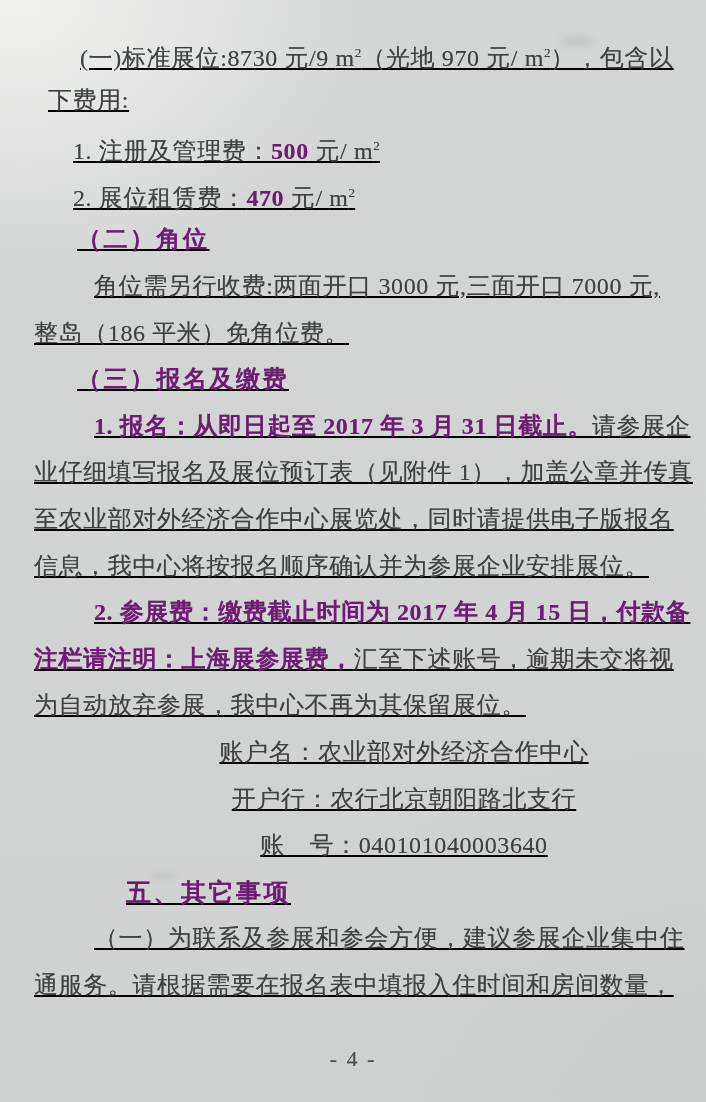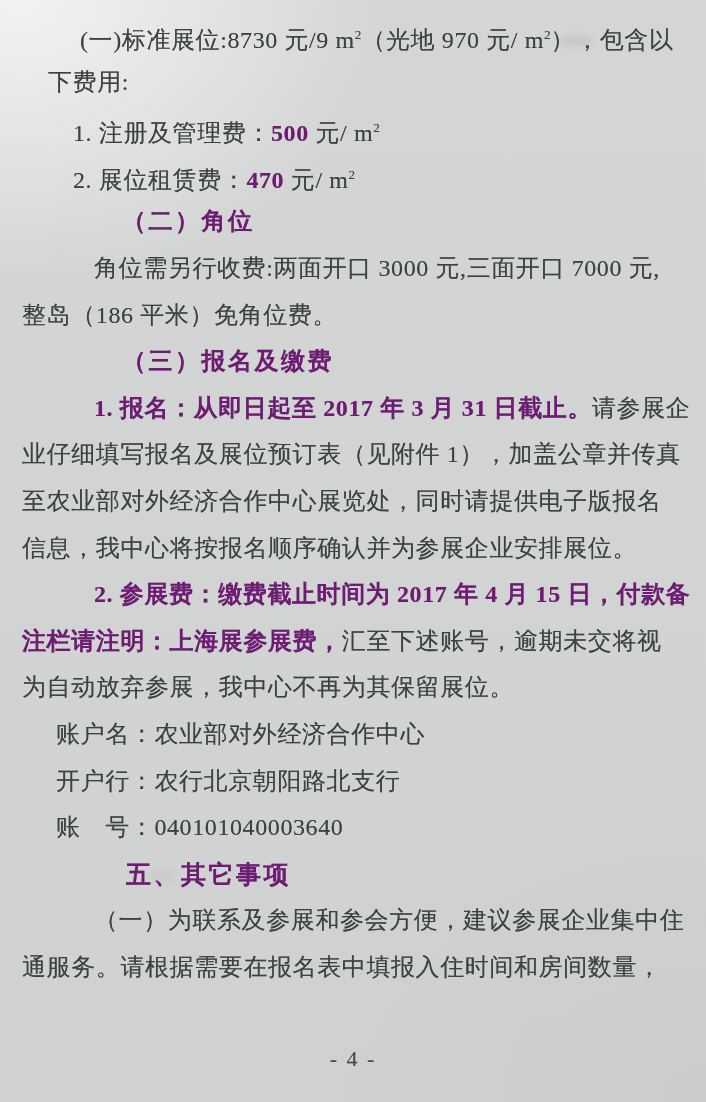--- a/index.html
+++ b/index.html
@@ -16,39 +16,39 @@
       radial-gradient(ellipse 520px 400px at 20px 0px, #f2f3f1 0%, rgba(242,243,241,0) 70%),
       radial-gradient(ellipse 600px 500px at 100% 100%, rgba(198,201,200,0.55) 0%, rgba(198,201,200,0) 75%),
       linear-gradient(#d4d6d5, #cfd2d1);
   }
   #page {
     position: absolute;
     inset: 0;
   }
   #doc {
     position: absolute;
-    top: 12px;
+    top: 30px;
     left: 0;
     right: 0;
+    text-decoration: underline;
   }
   .line {
     line-height: 46.6px;
     height: 46.6px;
     font-size: 24px;
     letter-spacing: 0.6px;
     white-space: pre;
     color: #3c423f;
     text-shadow: 0 0 0.6px rgba(62,68,65,0.55);
   }
   .style-body { font-family: "Liberation Serif", "DejaVu Serif", serif; }
   .style-kai-heading {
     font-weight: bold;
     letter-spacing: 2.5px;
     color: #353c38;
-    margin-left: 45px;
   }
   .style-hei-heading {
     font-family: "Liberation Sans", "DejaVu Sans", sans-serif;
     font-weight: bold;
     font-size: 25px;
     letter-spacing: 2.5px;
     color: #333a36;
     margin-left: 42px;
   }
   .seg-bold {
@@ -59,22 +59,22 @@
     font-size: 0.55em;
     vertical-align: super;
     letter-spacing: 0;
   }
   
   .indent-first-line-deep { padding-left: 80px; }
   .indent-hanging-upper   { padding-left: 48px; }
   .indent-list-item       { padding-left: 73px; }
   .indent-section-heading { padding-left: 77px; }
   .indent-paragraph-start { padding-left: 94px; }
-  .indent-hanging         { padding-left: 22px; }
-  .indent-bank-detail     { padding-left: 56px; }
+  .indent-hanging         { padding-left: 34px; }
+  .indent-bank-detail     { padding-left: 102px; text-align: center; }
   .indent-heading-major   { padding-left: 84px; }
   #page-number {
     position: absolute;
     top: 1046px;
     left: 0;
     width: 100%;
     text-align: center;
     font-size: 22px;
     letter-spacing: 2px;
     color: #474d4a;

